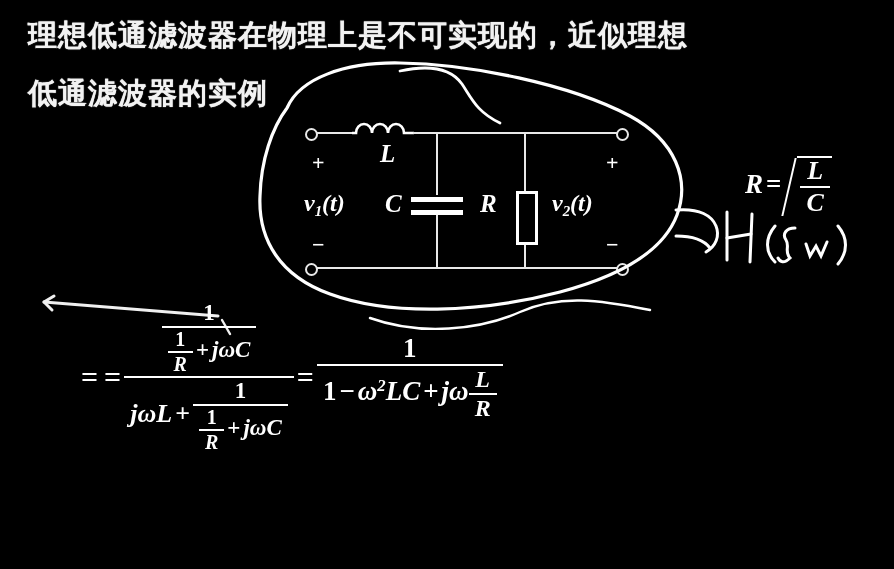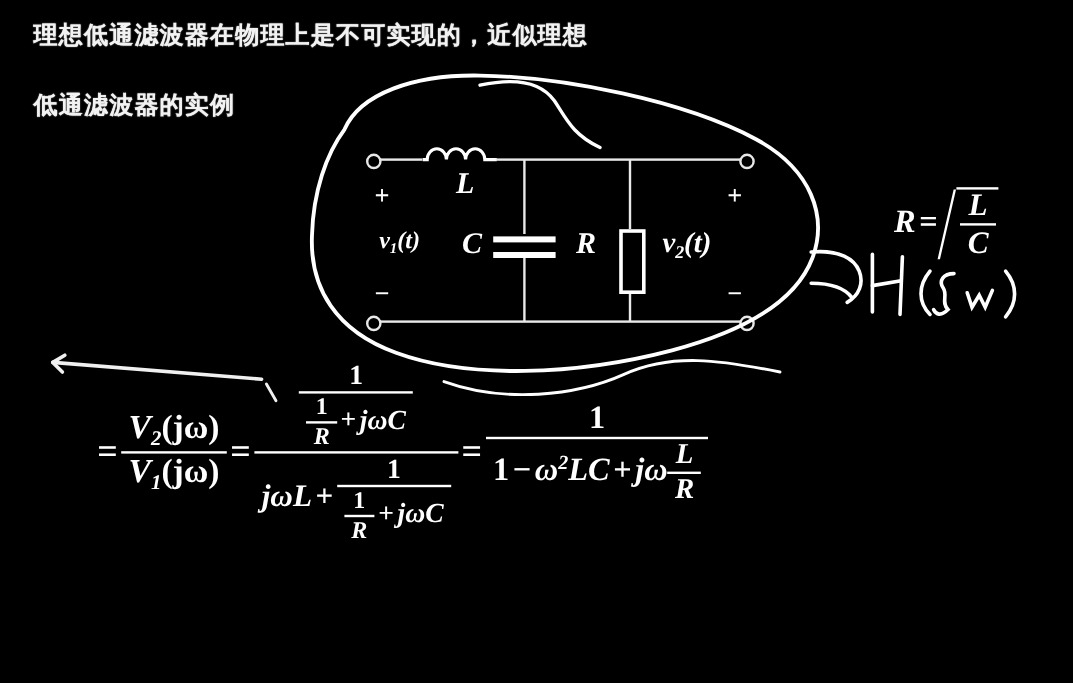--- a/index.html
+++ b/index.html
@@ -7,21 +7,21 @@
     width:894px;height:569px;position:relative;overflow:hidden;
     font-family:"Liberation Serif", serif;color:#fff;
   }
   #slide{position:absolute;inset:0;background:#000;}
 
   
   .title-line{
     position:absolute;left:28px;
     font-family:"DejaVu Sans", sans-serif;
     font-weight:bold;
-    font-size:20px;
+    font-size:29px;
     letter-spacing:1px;
     color:#f2f2f2;
     white-space:nowrap;
     text-shadow:0 0 1px #fff;
   }
   #title1{top:16px;}
   #title2{top:74px;}
 
   
   #green-caption{
@@ -110,21 +110,21 @@
     <div class="wire v-wire" style="left:136px;top:87px;height:53px;"></div>
 
     <div class="wire v-wire" style="left:224px;top:5px;height:58px;"></div>
     <div id="res-box" style="left:216px;top:63px;"></div>
     <div class="wire v-wire" style="left:224px;top:117px;height:23px;"></div>
 
     <div class="sym" style="left:80px;top:12px;font-size:25px;">L</div>
     <div class="sym" style="left:85px;top:62px;font-size:25px;">C</div>
     <div class="sym" style="left:180px;top:62px;font-size:25px;">R</div>
 
-    <div class="sym" style="left:16px;top:62px;font-size:20px;">
+    <div class="sym" style="left:4px;top:62px;font-size:24px;">
       <span>v</span><span class="sub">1</span><span style="font-style:italic;">(t)</span>
     </div>
 
     <div class="sym" style="left:252px;top:62px;font-size:24px;">
       <span>v</span><span class="sub">2</span><span style="font-style:italic;">(t)</span>
     </div>
 
     <div class="plusminus" style="left:12px;top:22px;">+</div>
     <div class="plusminus" style="left:12px;top:104px;">−</div>
     <div class="plusminus" style="left:306px;top:22px;">+</div>
@@ -159,28 +159,20 @@
   </svg>
 
   <div class="math" id="r-eq">
     <span class="it">R</span><span class="op">=</span><span class="radical"><span class="frac" style="font-size:26px;"><span class="num it">L</span><span class="den it">C</span></span></span>
   </div>
 
   <div class="math" id="formula">
 
     <span class="op">=</span>
 
-    <span class="frac blk" style="font-size:28px;">
-      <span class="num">
-        <span class="it">V</span><span class="sub">2</span><span class="up">(jω)</span>
-      </span>
-      <span class="den">
-        <span class="it">V</span><span class="sub">1</span><span class="up">(jω)</span>
-      </span>
-    </span>
 
     <span class="op">=</span>
 
     <span class="frac blk" style="font-size:26px;">
       <span class="num">
         
         <span class="frac" style="font-size:23px;">
           <span class="num up">1</span>
           <span class="den">
             <span class="frac" style="font-size:20px;">

